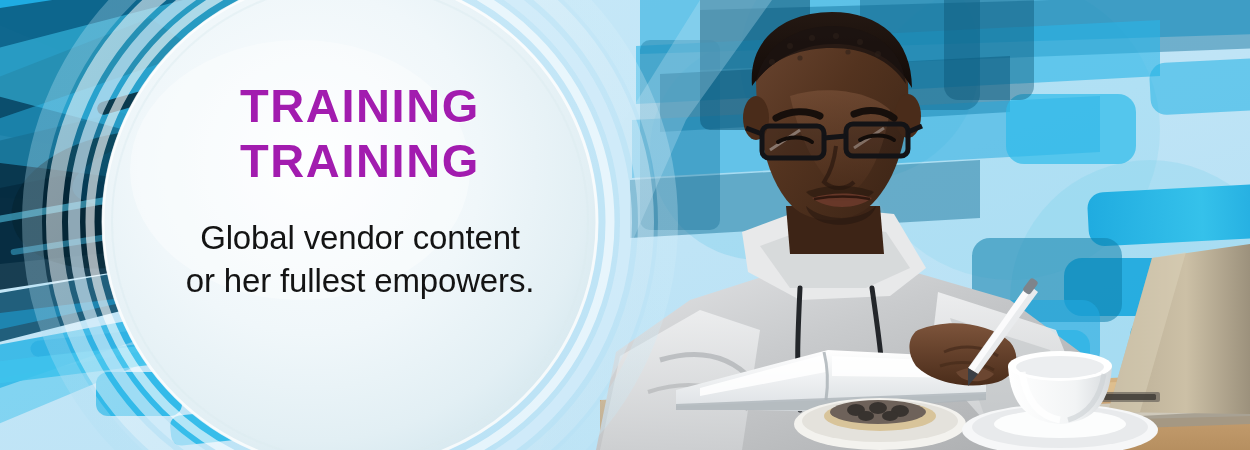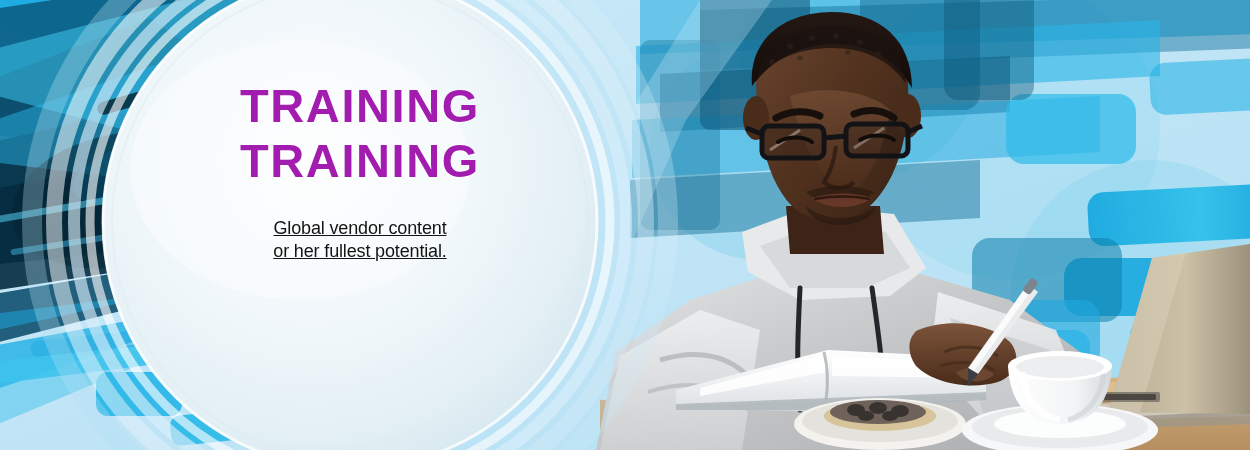--- a/index.html
+++ b/index.html
@@ -38,25 +38,24 @@
     font-size:47px;
     font-weight:bold;
     line-height:1.18;
     letter-spacing:1.6px;
     text-shadow:0 1px 1px rgba(255,255,255,0.85);
   }
   #headline .hl-line { display:block; }
   #subtext {
     margin-top:28px;
     color:#141414;
-    font-size:18px;
+    font-size:33px;
     line-height:1.30;
     font-weight:normal;
     letter-spacing:-0.15px;
-    text-decoration:underline;
   }
   #subtext .sub-line { display:block; }
 </style>
 </head>
 <body>
 
 <div id="banner">
 
   <svg class="bg-svg" viewBox="0 0 1250 450" preserveAspectRatio="none">
     <defs>
@@ -393,17 +392,17 @@
     <circle cx="350" cy="222" r="238" fill="none" stroke="#dceaf0" stroke-width="2" opacity="0.45"></circle>
   </svg>
 
   <div id="text-block">
     <div id="headline">
       <span class="hl-line">TRAINING</span>
       <span class="hl-line">TRAINING</span>
     </div>
     <div id="subtext">
       <span class="sub-line">Global vendor content</span>
-      <span class="sub-line">or her fullest potential.</span>
+      <span class="sub-line">or her fullest empowers.</span>
     </div>
   </div>
 
 </div>
 
 </body></html>

